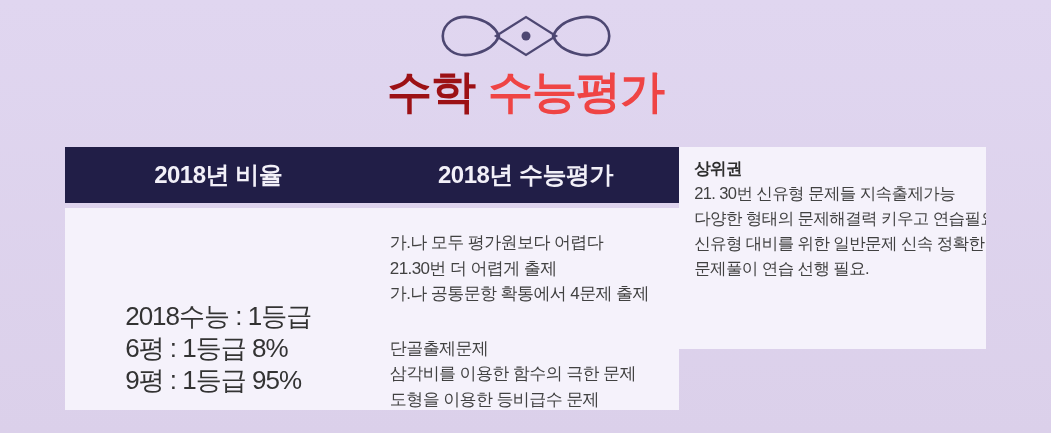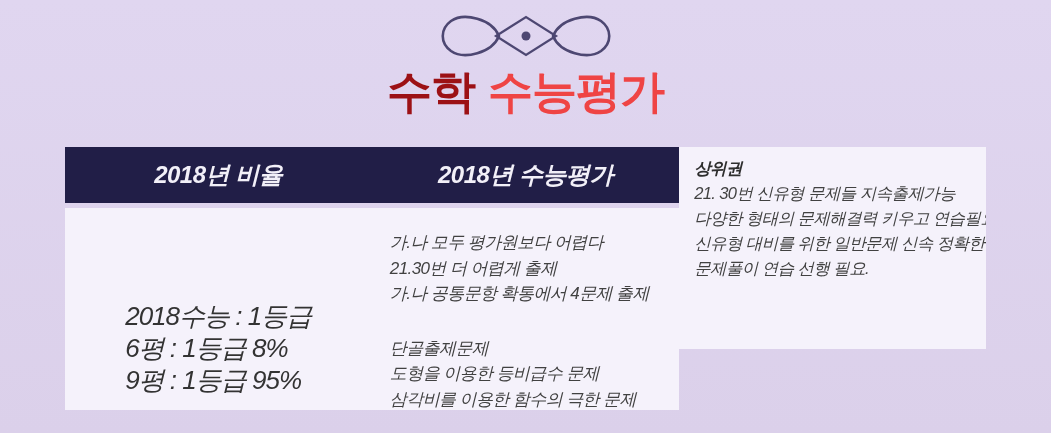--- a/index.html
+++ b/index.html
@@ -26,21 +26,20 @@
   }
   .title .hl   { color: #9c1115; }
   .title .rest { color: #ef4444; margin-left: 13px; }
 
   
   .columns {
     width: 922px;
     margin: 11px auto;
     display: flex;
     gap: 0;
-    font-style: italic;
   }
   .col { flex: 1; min-width: 0; }
   .col-header {
     height: 56px;
     background: #211e47;
     color: #f2f0f8;
     font-size: 24px;
     font-weight: 600;
     letter-spacing: -0.5px;
     display: flex;
@@ -139,22 +138,22 @@
     <section class="col">
       <header class="col-header">2018년 수능평가</header>
       <div class="col-panel panel-eval">
         <div class="para">
           <div class="text-line">가.나 모두 평가원보다 어렵다</div>
           <div class="text-line">21.30번 더 어렵게 출제</div>
           <div class="text-line">가.나 공통문항 확통에서 4문제 출제</div>
         </div>
         <div class="para">
           <div class="text-line">단골출제문제</div>
+          <div class="text-line">삼각비를 이용한 함수의 극한 문제</div>
           <div class="text-line">도형을 이용한 등비급수 문제</div>
-          <div class="text-line">삼각비를 이용한 함수의 극한 문제</div>
         </div>
       </div>
     </section>
 
     <section class="col">
       <div class="col-panel panel-forecast">
         <div class="section">
           <div class="sec-heading text-line">상위권</div>
           <div class="text-line">21. 30번 신유형 문제들 지속출제가능</div>
           <div class="text-line">다양한 형태의 문제해결력 키우고 연습필요</div>

